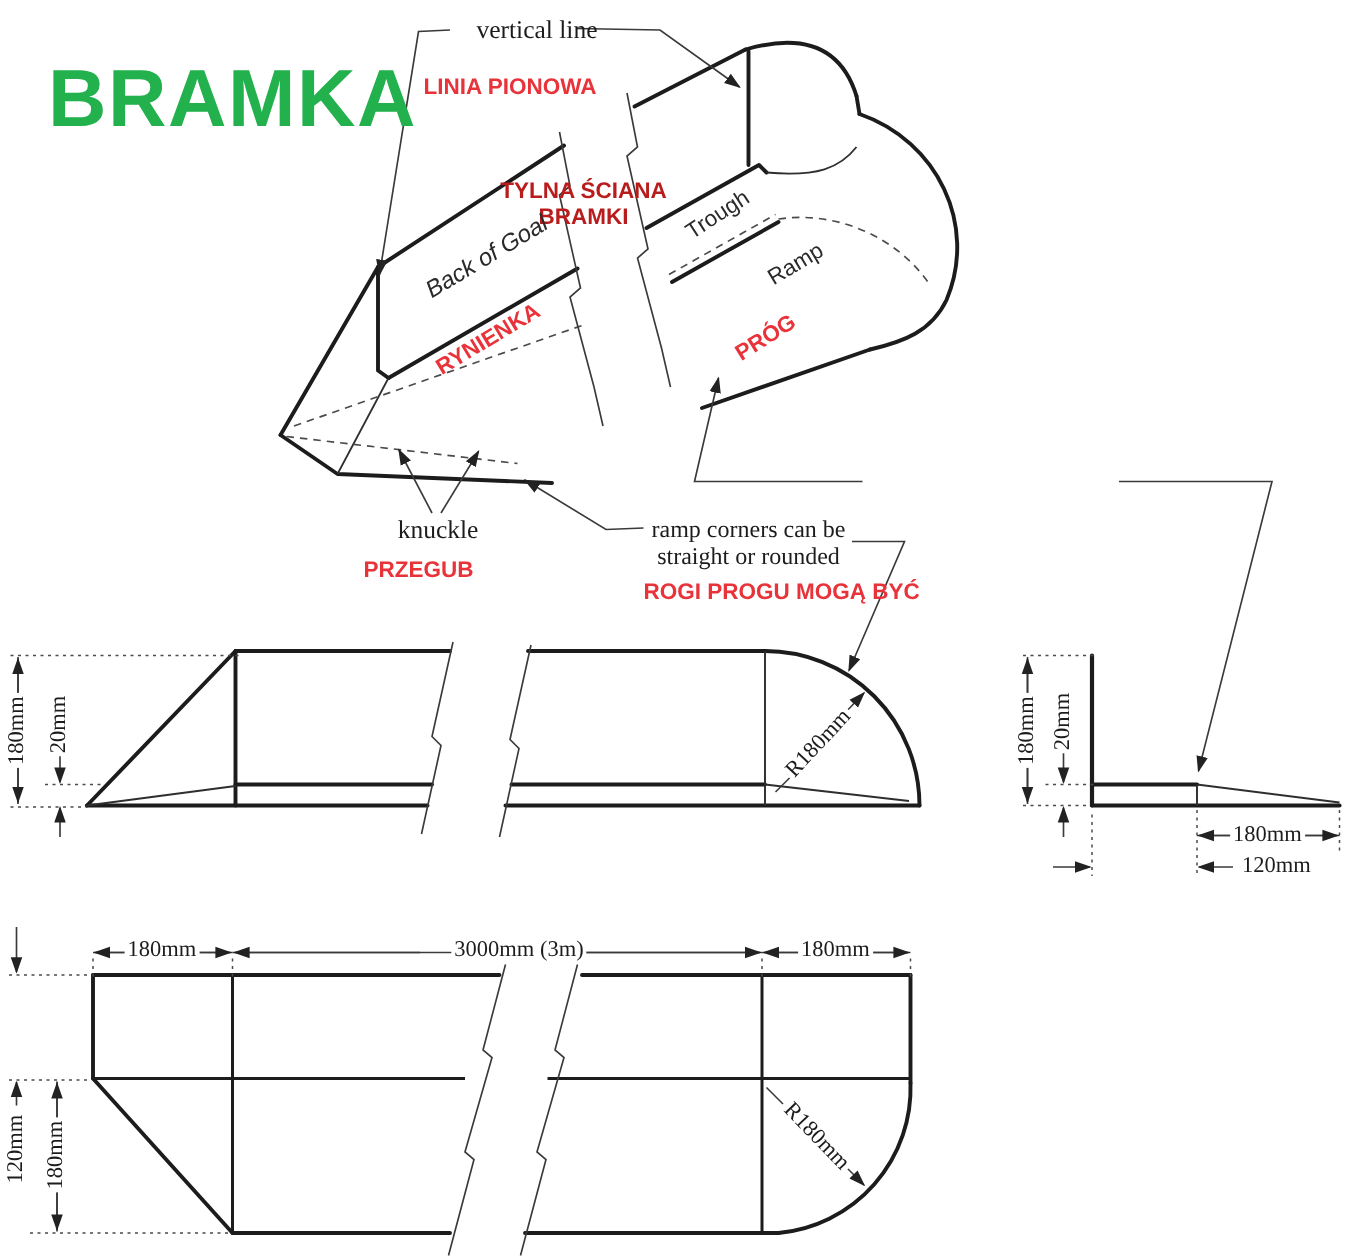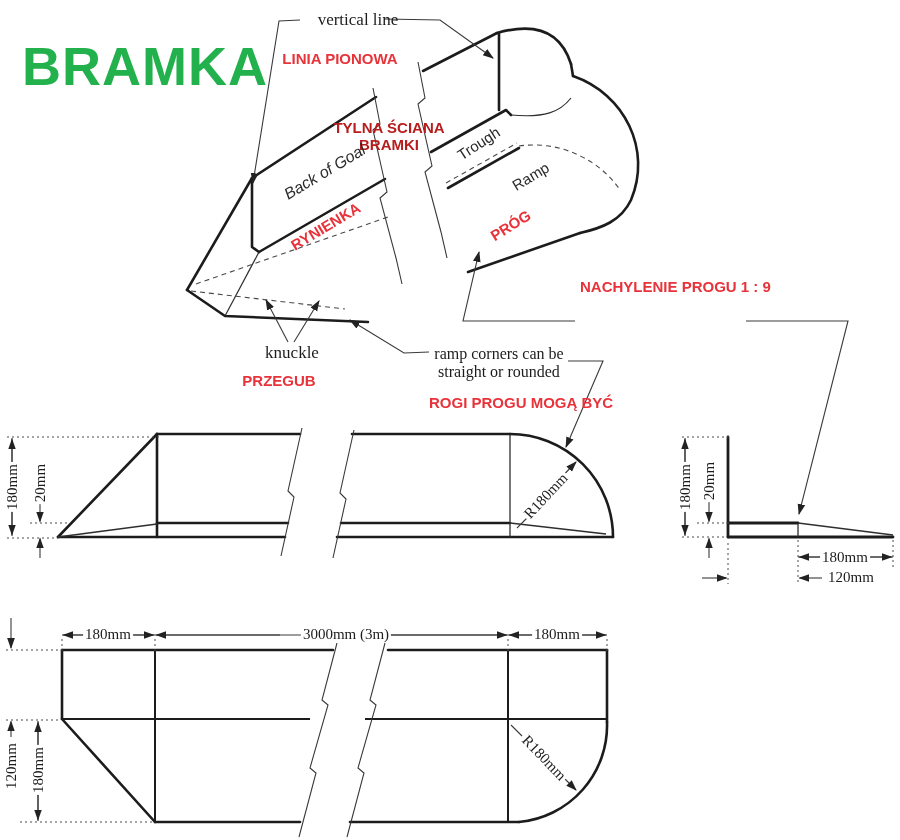--- a/index.html
+++ b/index.html
@@ -5,21 +5,21 @@
   html,body{margin:0;padding:0;background:#ffffff;}
   #stage{position:relative;width:900px;height:840px;background:#ffffff;overflow:hidden;
          font-family:"Liberation Serif", serif;}
   #art{position:absolute;left:0;top:0;}
   .lbl{position:absolute;white-space:nowrap;color:#1c1c1c;line-height:1.12;}
   .ctr{transform:translate(-50%,-50%);}
   .serif{font-family:"Liberation Serif", serif;font-size:16px;}
   .dim{font-family:"Liberation Serif", serif;font-size:15px;background:#fff;padding:0 2px;}
   .red{font-family:"Liberation Sans", sans-serif;font-size:15px;font-weight:bold;}
   .sans{font-family:"Liberation Sans", sans-serif;font-size:15px;color:#2a2a2a;}
-  .title{font-family:"Liberation Sans", sans-serif;font-weight:bold;font-size:54px;letter-spacing:1px;}
+  .title{font-family:"Liberation Sans", sans-serif;font-weight:bold;font-size:54px;letter-spacing:1px;margin-left:10px;}
   .tcenter{text-align:center;}
   .rot-90{transform:translate(-50%,-50%) rotate(-90deg);}
 </style>
 </head>
 <body>
 
 <div id="stage">
 
 <svg id="art" width="900" height="840" viewBox="0 0 900 840">
   <defs>
@@ -197,25 +197,24 @@
 <div class="lbl red ctr" style="left:326px;top:227px;color:#e8333a;transform:translate(-50%,-50%) rotate(-31deg);">RYNIENKA</div>
 <div class="lbl red ctr" style="left:511px;top:226px;color:#e8333a;transform:translate(-50%,-50%) rotate(-32deg);">PRÓG</div>
 
 <div class="lbl serif ctr" style="left:292px;top:353px;font-size:17px;">knuckle</div>
 <div class="lbl red ctr" style="left:279px;top:381px;color:#e8333a;">PRZEGUB</div>
 
 <div class="lbl serif ctr tcenter" style="left:499px;top:363px;">
   <span style="display:block">ramp corners can be</span>
   <span style="display:block">straight or rounded</span>
 </div>
-<div class="lbl red" style="left:429px;top:395px;color:#e8333a;">
+<div class="lbl red" style="left:429px;top:387px;color:#e8333a;">
   <span style="display:block">ROGI PROGU MOGĄ BYĆ</span>
 </div>
 
-<div class="lbl red" style="left:580px;top:279px;color:#e8333a;">NACHYLENIE PROGU 1 : 9</div>
 
 <div class="lbl dim rot-90" style="left:12px;top:487px;">180mm</div>
 <div class="lbl dim rot-90" style="left:40px;top:483px;">20mm</div>
 <div class="lbl dim ctr" style="left:546px;top:496px;transform:translate(-50%,-50%) rotate(-47deg);">R180mm</div>
 
 <div class="lbl dim rot-90" style="left:685px;top:487px;">180mm</div>
 <div class="lbl dim rot-90" style="left:709px;top:481px;">20mm</div>
 <div class="lbl dim ctr" style="left:845px;top:557px;">180mm</div>
 <div class="lbl dim" style="left:826px;top:569px;">120mm</div>
 

